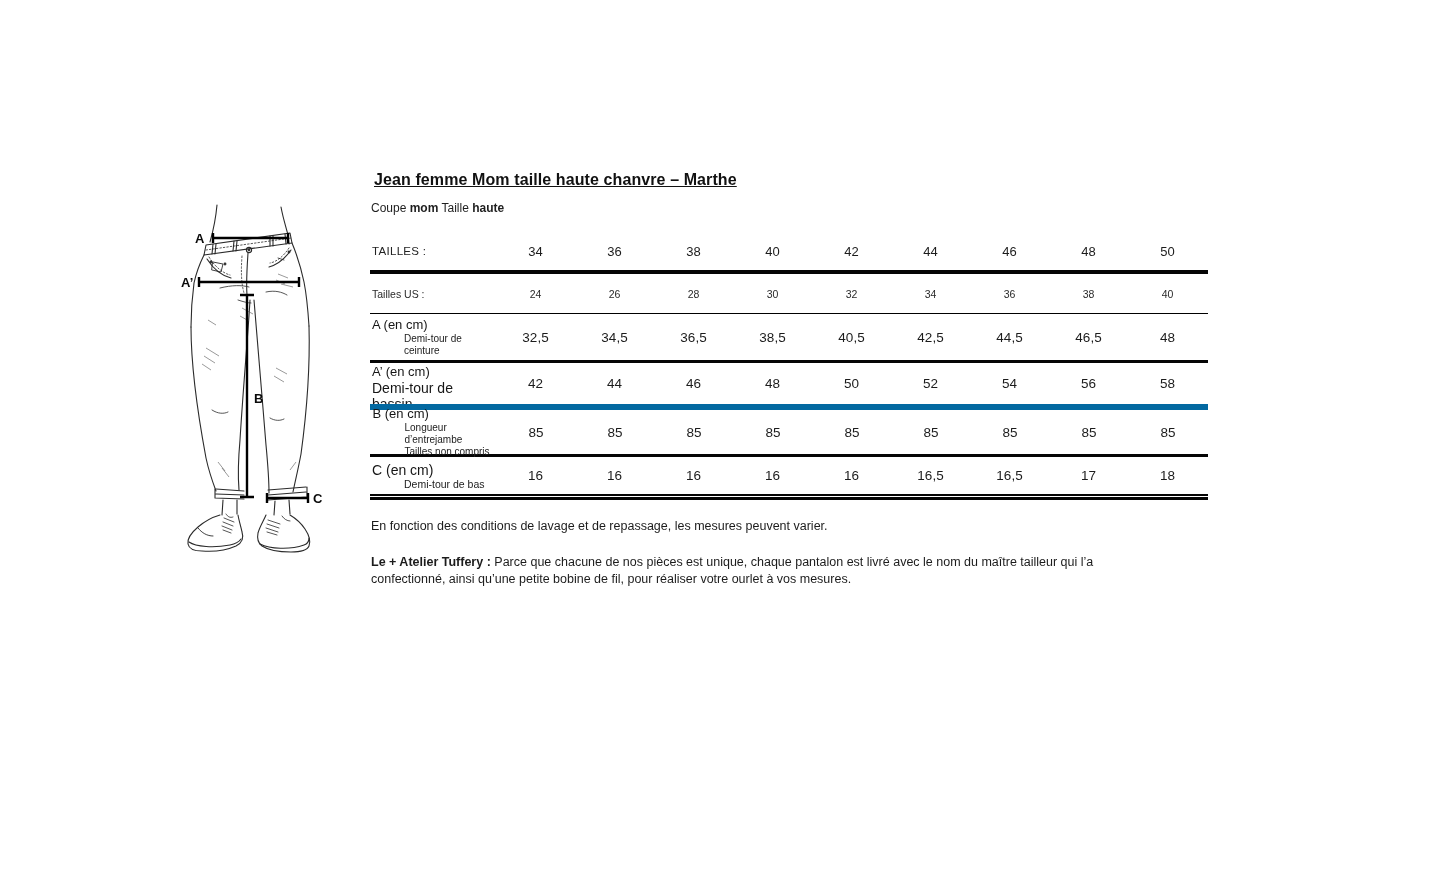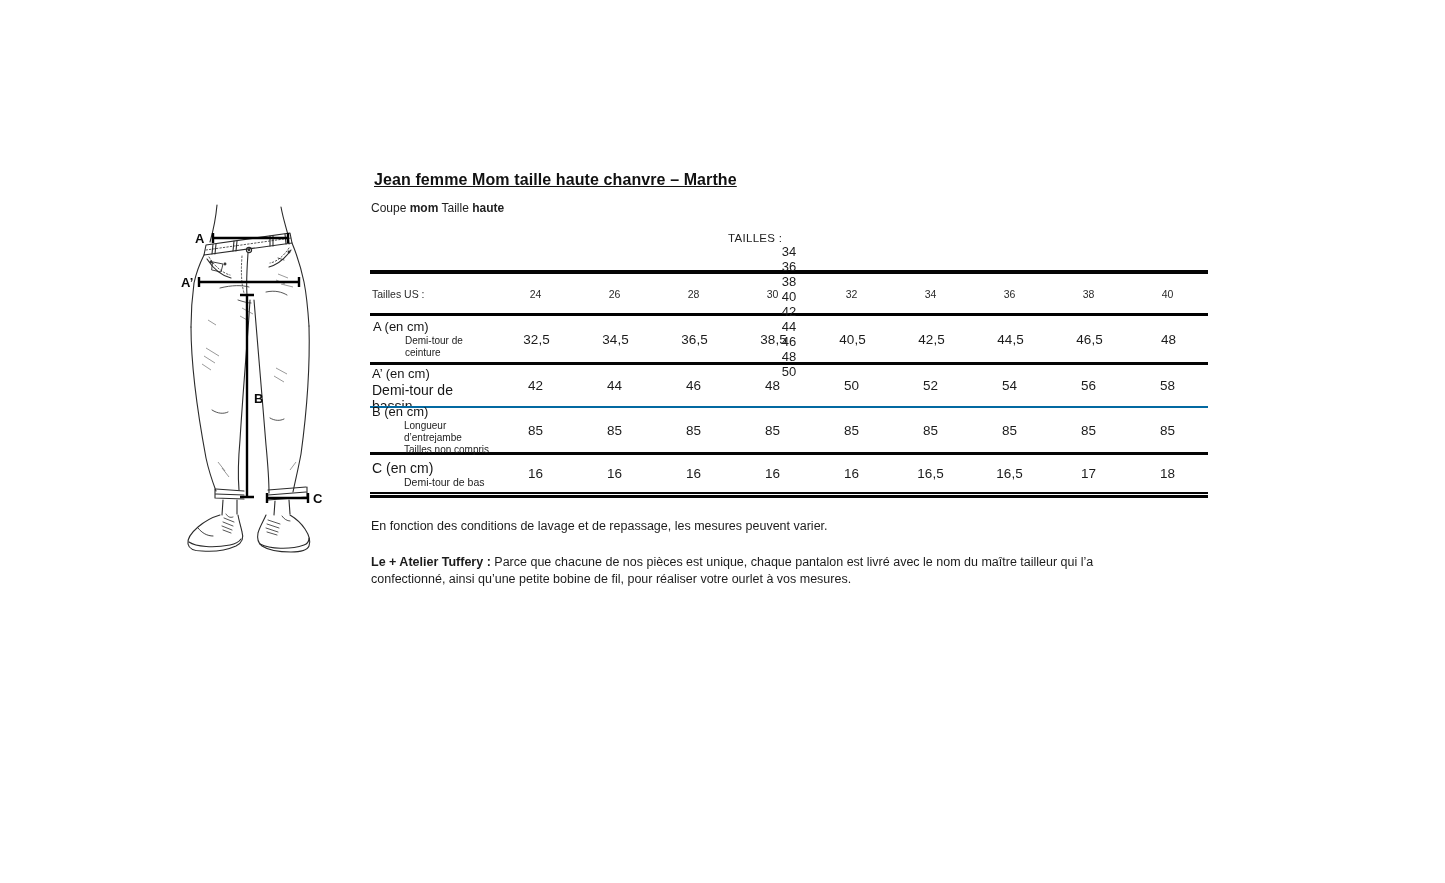--- a/index.html
+++ b/index.html
@@ -19,30 +19,30 @@
   .subtitle b{font-weight:700;}
   
   .illustration{position:absolute;left:178px;top:200px;width:156px;height:362px;}
   .illustration svg{display:block;}
   
   .size-table{position:absolute;left:370px;top:232px;width:838px;}
   .trow{display:flex;align-items:center;}
   .tlabel{width:126px;padding-left:2px;box-sizing:border-box;}
   .tspacer{width:126px;flex:none;}
   .tcell{width:79px;flex:none;text-align:center;font-size:13.5px;color:#1c1c1c;}
-  .row-tailles{height:38px;flex-direction:column;}
+  .row-tailles{height:38px;}
   .row-tailles .tlabel{font-size:11.5px;letter-spacing:.3px;color:#222;}
   .row-tailles .tcell{font-size:13px;}
   .row-us{height:39px;border-top:4px solid #050505;}
   .row-us .tlabel{font-size:10.5px;color:#2a2a2a;}
   .row-us .tcell{font-size:10.5px;color:#2a2a2a;}
-  .row-a{height:46px;border-top:3px solid #000000;justify-content:flex-end;}
+  .row-a{height:46px;border-top:1px solid #000000;}
   .row-ap{height:41px;border-top:3px solid #050505;position:relative;overflow:hidden;}
   .row-ap .tlabel{position:absolute;left:2px;top:1px;width:112px;padding-left:0;}
-  .row-b{height:44px;border-top:2px solid #0369a1;}
+  .row-b{height:44px;border-top:6px solid #0369a1;justify-content:center;}
   .row-c{height:37px;border-top:3px solid #050505;}
   .lbl-main{font-size:13px;line-height:16px;color:#161616;}
   .lbl-sub{font-size:10px;line-height:12px;color:#222;padding-left:32px;}
   .lbl-sub-lg{font-size:14px;line-height:16px;color:#161616;}
   .row-c .lbl-main{font-size:14px;}
   .row-c .lbl-sub{font-size:10.5px;}
   .table-bottom-1{height:2px;background:#050505;}
   .table-bottom-2{height:3px;background:#050505;margin-top:1px;}
   
   .note{

